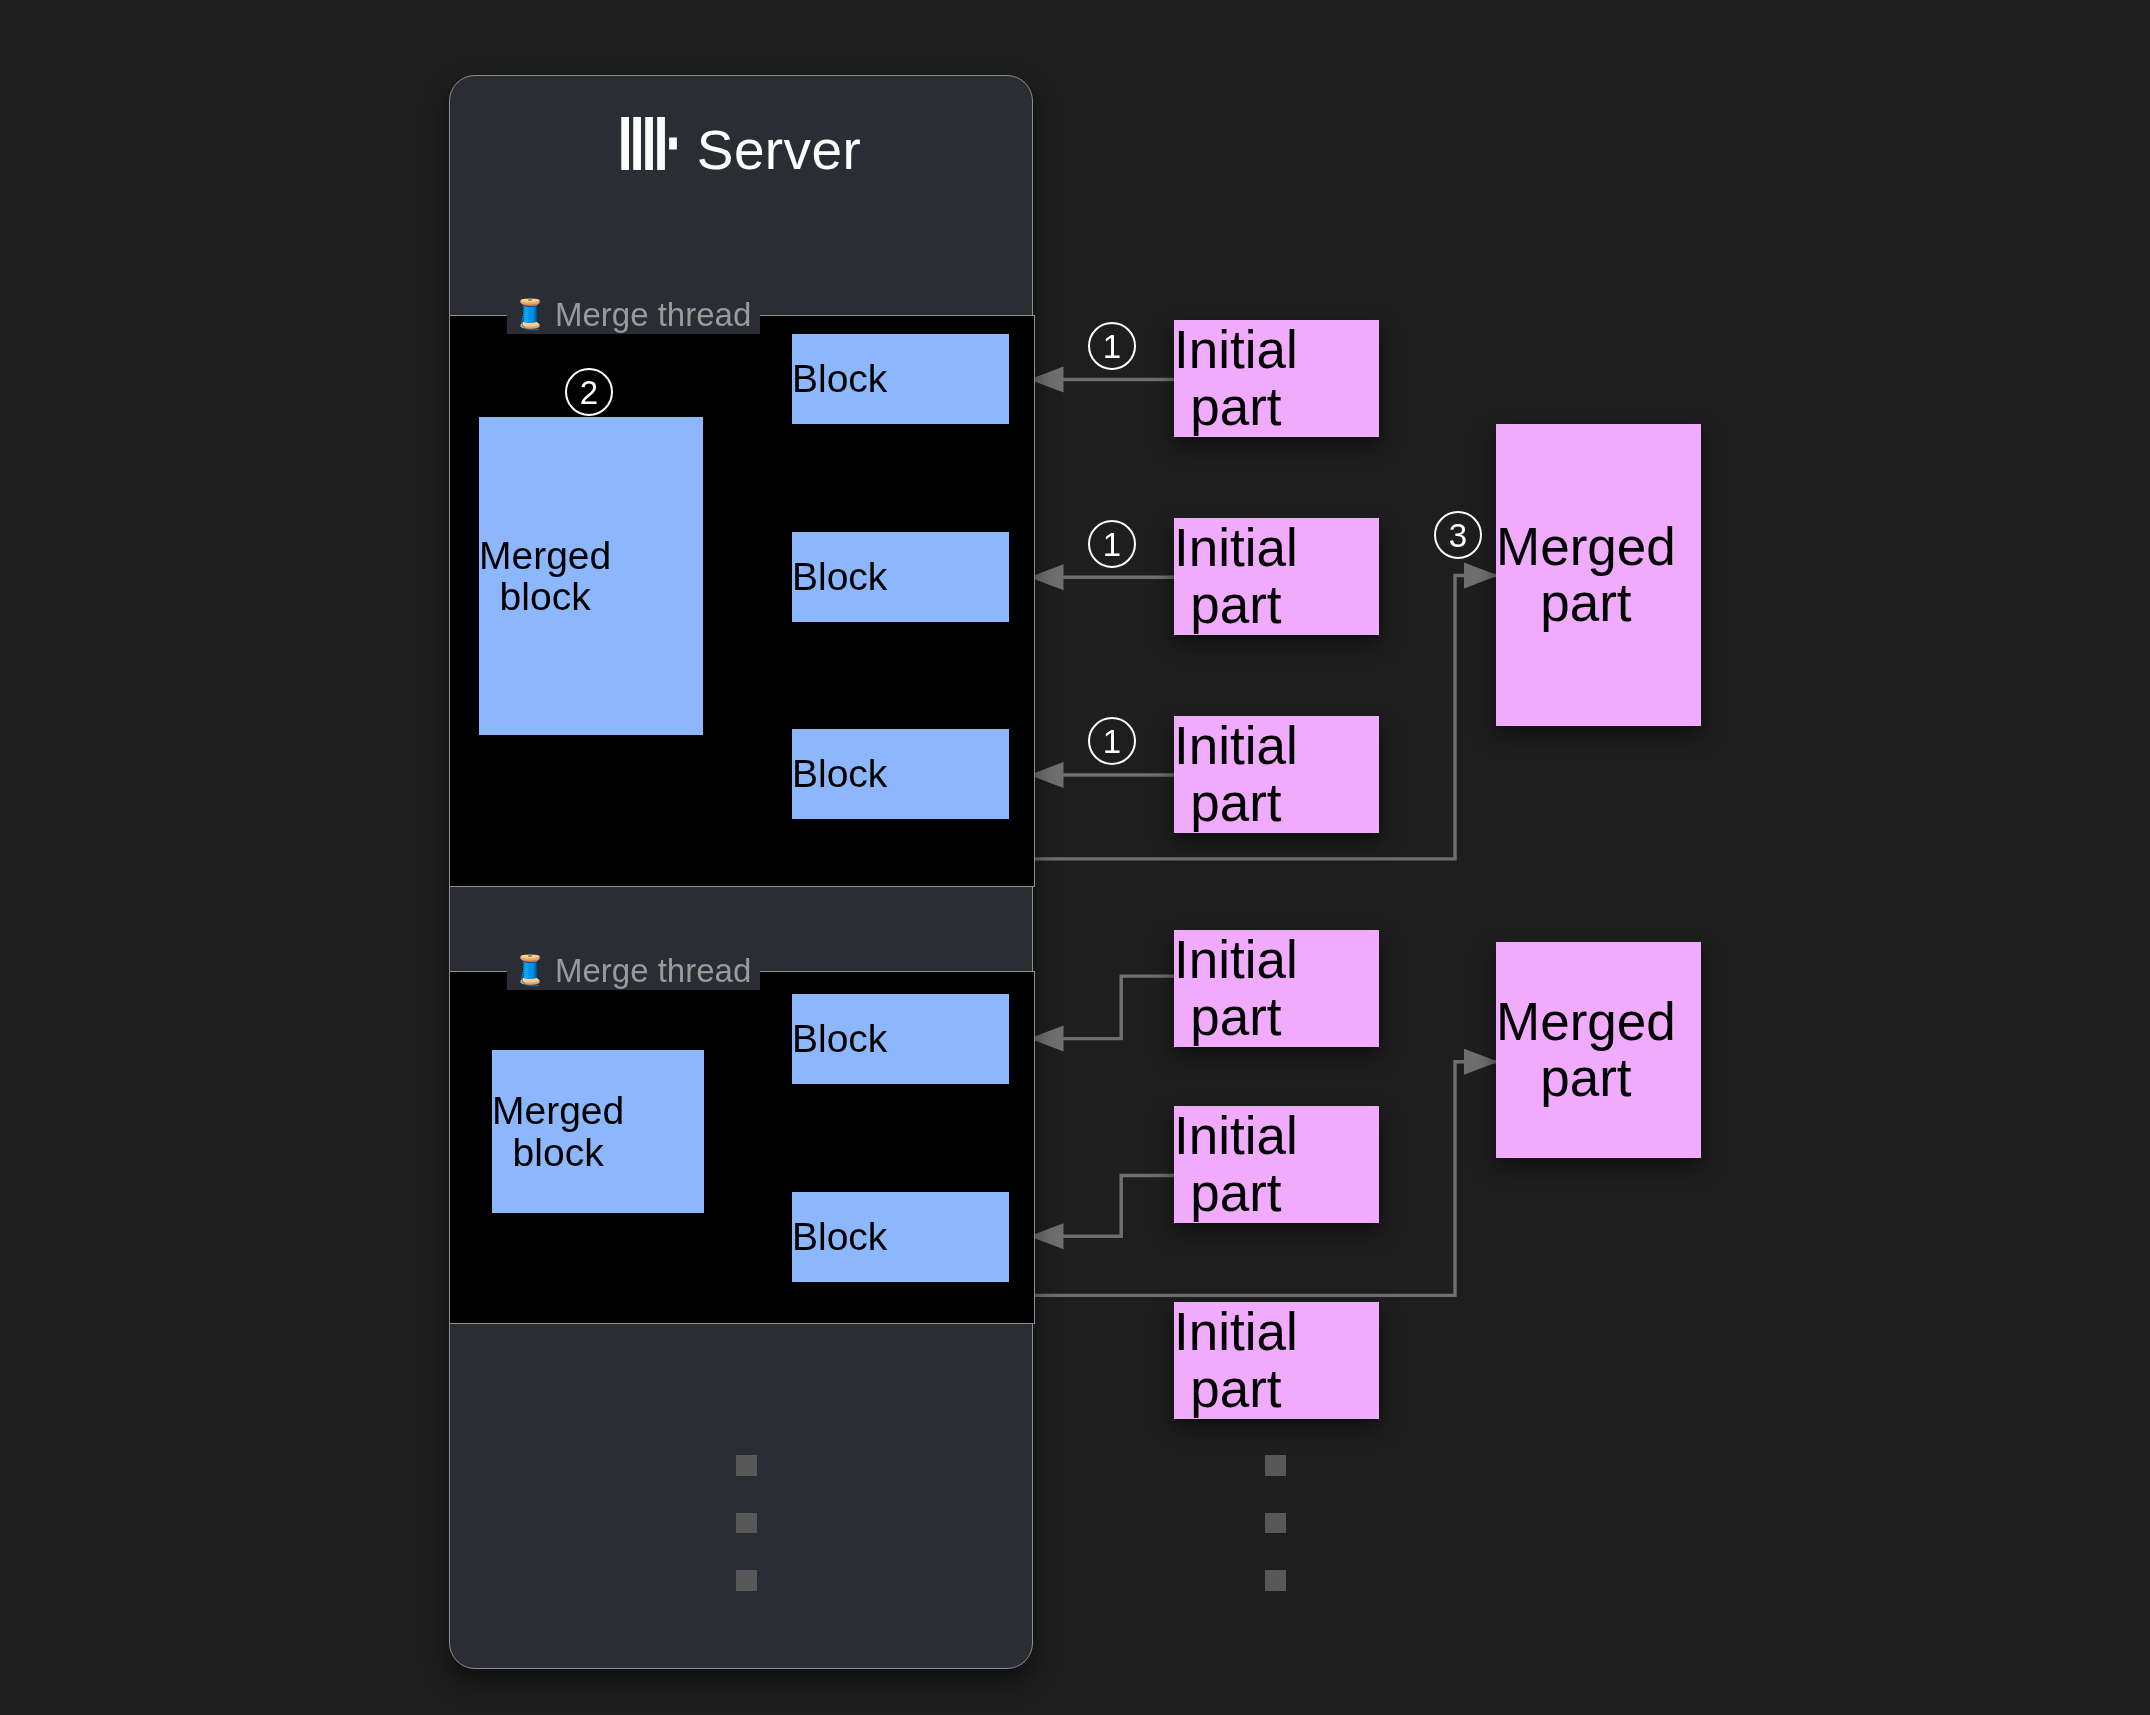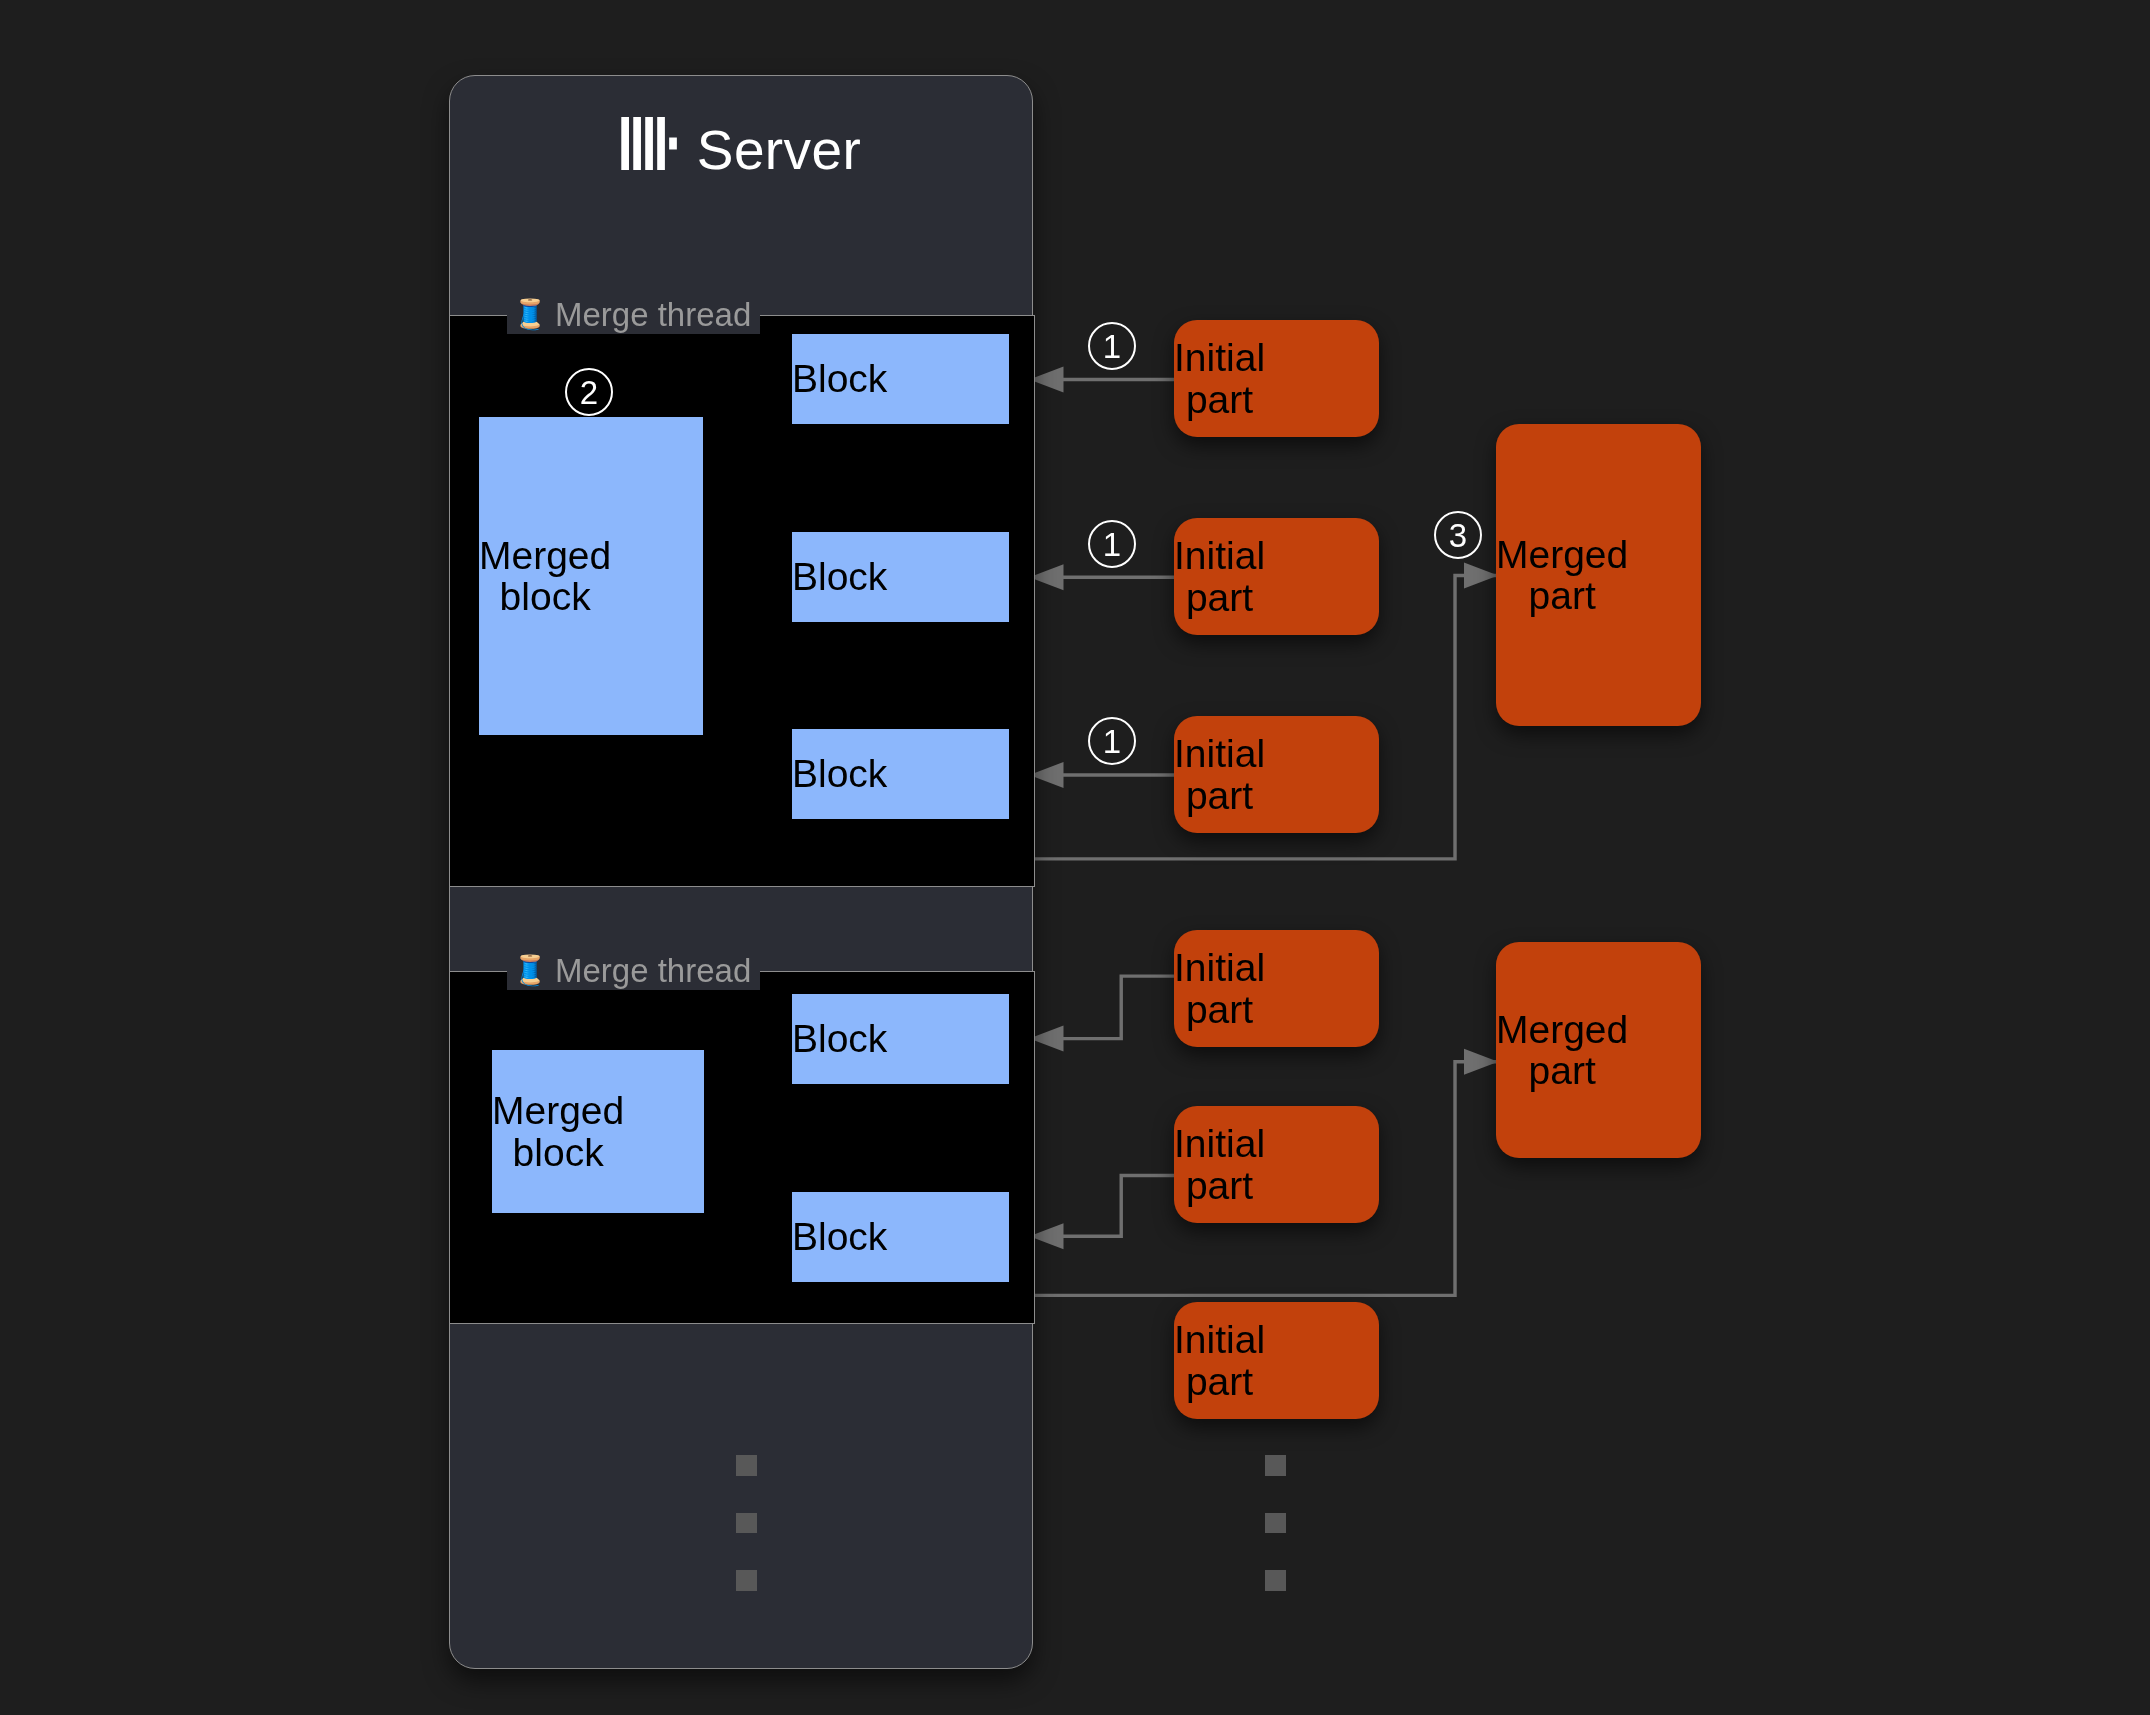--- a/index.html
+++ b/index.html
@@ -58,22 +58,22 @@
 
   
   .box {
     position: absolute;
     display: flex; align-items: center; justify-content: flex-start;
     text-align: center;
     color: #000000;
     line-height: 1.06;
   }
   .blue { background: #8cb7fc; font-size: 39px; }
-  .yellow { background: #c2410c; font-size: 39px;
-            box-shadow: 0 8.6px 19px rgba(0,0,0,0.55); border-radius: 23px; }
+  .yellow { background: #f0abfc; font-size: 53px;
+            box-shadow: 0 8.6px 19px rgba(0,0,0,0.55); }
 
   
   .step {
     position: absolute;
     width: 48px; height: 48px;
     border: 2.6px solid #ffffff;
     border-radius: 50%;
     color: #ffffff;
     font-size: 33px;
     display: flex; align-items: center; justify-content: center;

